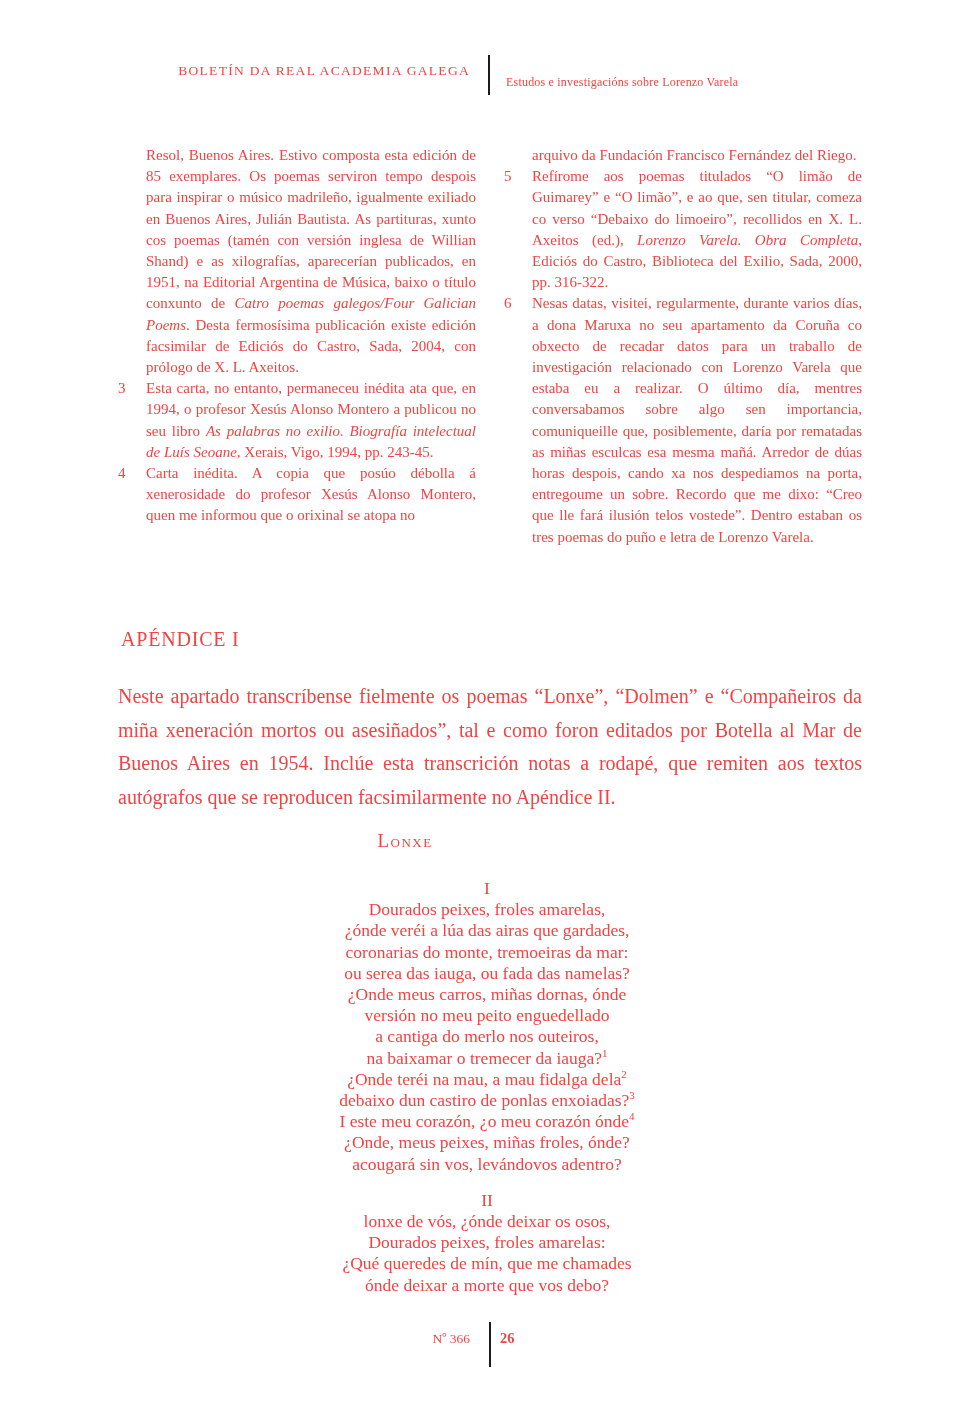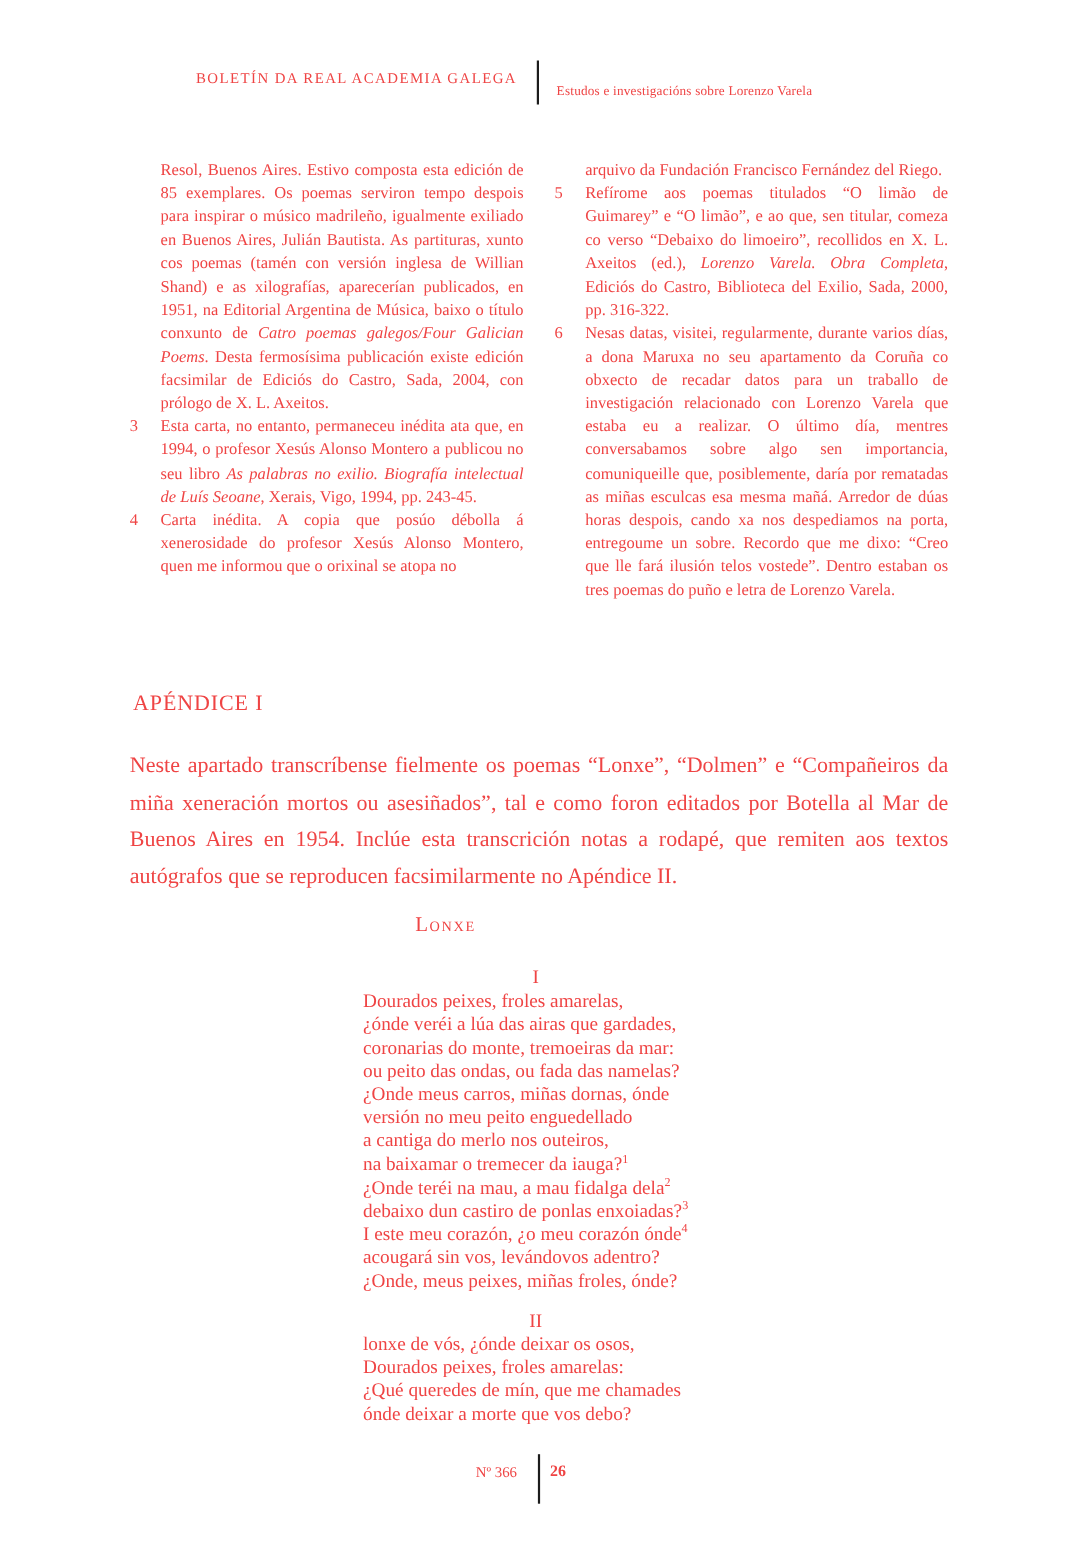--- a/index.html
+++ b/index.html
@@ -46,21 +46,21 @@
   .poem-title {
     position:absolute; left:0; top:830px; width:810px; text-align:center;
     font-size:19px; font-variant:small-caps; letter-spacing:1.5px;
   }
   .poem {
     position:absolute; left:330px; top:878px; width:314px;
     font-size:17.5px; line-height:21.2px;
   }
   .stanza + .stanza { margin-top:15px; }
   .stanza-numeral { text-align:center; }
-  .poem-line { white-space:nowrap; }
+  .poem-line { white-space:nowrap;text-align:center; }
   .fn-marker { font-size:11px; vertical-align:super; line-height:0; }
 
   
   .footer-issue {
     position:absolute; right:505px; top:1331px; font-size:13.5px; white-space:nowrap;
   }
   .footer-divider {
     position:absolute; left:489px; top:1322px; width:1.5px; height:45px; background:#1c1c1c;
   }
   .footer-page {
@@ -110,30 +110,30 @@
   <div class="appendix-heading">APÉNDICE I</div>
   <p class="appendix-intro">Neste apartado transcríbense fielmente os poemas “Lonxe”, “Dolmen” e “Compañeiros da miña xeneración mortos ou asesiñados”, tal e como foron editados por Botella al Mar de Buenos Aires en 1954. Inclúe esta transcrición notas a rodapé, que remiten aos textos autógrafos que se reproducen facsimilarmente no Apéndice II.</p>
 
   <div class="poem-title">Lonxe</div>
   <div class="poem">
       <div class="stanza">
         <div class="stanza-numeral">I</div>
         <div class="poem-line"><span>Dourados peixes, froles amarelas,</span></div>
         <div class="poem-line"><span>¿ónde veréi a lúa das airas que gardades,</span></div>
         <div class="poem-line"><span>coronarias do monte, tremoeiras da mar:</span></div>
-        <div class="poem-line"><span>ou peito das ondas, ou fada das namelas?</span></div>
+        <div class="poem-line"><span>ou serea das iauga, ou fada das namelas?</span></div>
         <div class="poem-line"><span>¿Onde meus carros, miñas dornas, ónde</span></div>
         <div class="poem-line"><span>versión no meu peito enguedellado</span></div>
         <div class="poem-line"><span>a cantiga do merlo nos outeiros,</span></div>
         <div class="poem-line"><span>na baixamar o tremecer da iauga?</span><span class="fn-marker">1</span></div>
         <div class="poem-line"><span>¿Onde teréi na mau, a mau fidalga dela</span><span class="fn-marker">2</span></div>
         <div class="poem-line"><span>debaixo dun castiro de ponlas enxoiadas?</span><span class="fn-marker">3</span></div>
         <div class="poem-line"><span>I este meu corazón, ¿o meu corazón ónde</span><span class="fn-marker">4</span></div>
+        <div class="poem-line"><span>¿Onde, meus peixes, miñas froles, ónde?</span></div>
         <div class="poem-line"><span>acougará sin vos, levándovos adentro?</span></div>
-        <div class="poem-line"><span>¿Onde, meus peixes, miñas froles, ónde?</span></div>
       </div>
       <div class="stanza">
         <div class="stanza-numeral">II</div>
         <div class="poem-line"><span>lonxe de vós, ¿ónde deixar os osos,</span></div>
         <div class="poem-line"><span>Dourados peixes, froles amarelas:</span></div>
         <div class="poem-line"><span>¿Qué queredes de mín, que me chamades</span></div>
         <div class="poem-line"><span>ónde deixar a morte que vos debo?</span></div>
       </div>
     </div>
 

